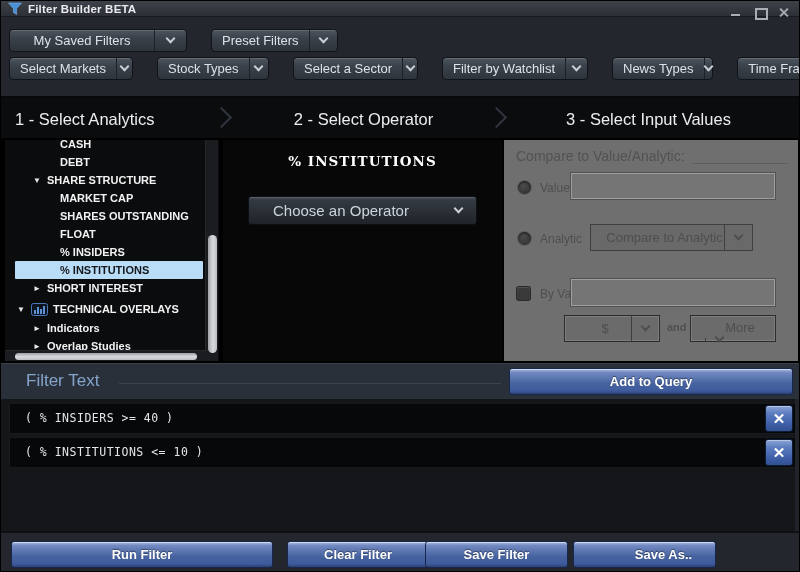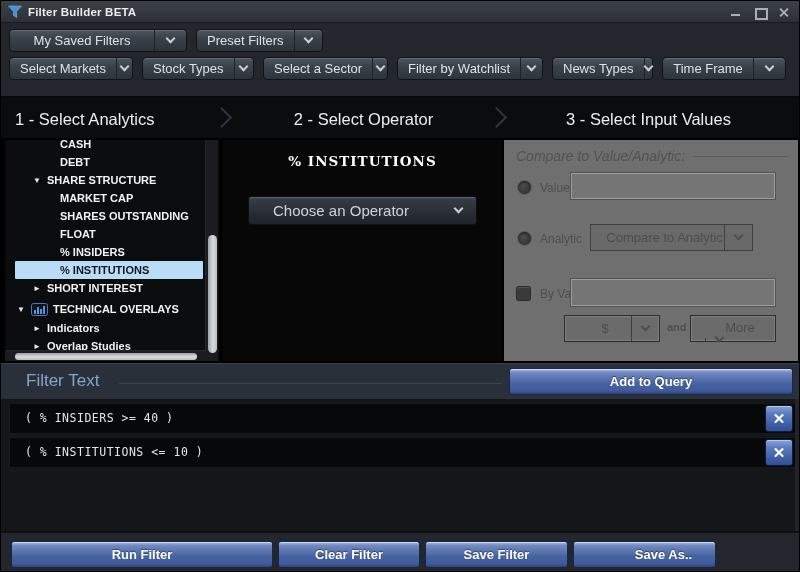--- a/index.html
+++ b/index.html
@@ -1,35 +1,35 @@
 <!DOCTYPE html>
 <html><head>
 <meta charset="utf-8">
 <style>
   * { margin:0; padding:0; box-sizing:border-box; }
   html,body { background:#101114; }
   body { font-family:"Liberation Sans", sans-serif; }
   .window { position:relative; width:800px; height:572px; background:#23272d; border:1px solid #000; overflow:hidden; }
 
   
-  .titlebar { position:absolute; left:0; top:0; width:100%; height:22px;
+  .titlebar { position:absolute; left:0; top:0; width:100%; height:16px;
     background:linear-gradient(180deg,#3d4248 0%,#2c3036 100%); border-bottom:1px solid #17191c;
     display:flex; align-items:center; }
   .titlebar .app-icon { margin-left:7px; width:14px; height:14px; }
   .titlebar .title { margin-left:6px; font-size:11.5px; font-weight:bold; color:#e9ebee; letter-spacing:.2px; }
   .win-controls { position:absolute; right:8px; top:0; height:22px; display:flex; align-items:center; gap:10px; }
   .wc { width:14px; height:14px; position:relative; cursor:default; }
   .wc-min::after { content:""; position:absolute; left:2px; bottom:3px; width:9px; height:2px; background:#a9aeb4; }
   .wc-max::after { content:""; position:absolute; left:2px; top:3px; width:9px; height:8px; border:2px solid #a9aeb4; }
   .wc-close::before,.wc-close::after { content:""; position:absolute; left:6px; top:2px; width:2px; height:11px; background:#a9aeb4; }
   .wc-close::before { transform:rotate(45deg);} .wc-close::after { transform:rotate(-45deg);}
 
   
   .toolbar { position:absolute; left:0; top:22px; width:100%; height:73px; background:#23272d; }
-  .tb-row { position:absolute; left:8px; display:flex; column-gap:9px; }
+  .tb-row { position:absolute; left:8px; display:flex; column-gap:24px; }
   #tb-row1 { top:6px; } #tb-row2 { top:34px; }
   .dd-btn { height:23px; display:flex; align-items:stretch; border:1px solid #101317; border-radius:4px;
     background:linear-gradient(180deg,#4d555f 0%,#3a414a 40%,#2e343b 100%);
     box-shadow:inset 0 1px 0 rgba(255,255,255,.14); color:#dde2e8; font-size:13px; cursor:pointer; }
   .dd-btn .lbl { flex:1; display:flex; align-items:center; justify-content:center; padding:0 10px; white-space:nowrap; }
   .dd-btn .dd-chev { width:32px; border-left:1px solid #1d2126; display:flex; align-items:center; justify-content:center; }
   .chev { display:inline-block; width:7px; height:7px; border-right:2px solid #c9ced4; border-bottom:2px solid #c9ced4; transform:rotate(45deg); margin-top:-4px; }
   #tb-row1 .dd-btn:nth-child(1){width:178px;} #tb-row1 .dd-btn:nth-child(2){width:127px;}
   #tb-row2 .dd-btn:nth-child(1){width:124px;} #tb-row2 .dd-btn:nth-child(2){width:112px;}
   #tb-row2 .dd-btn:nth-child(3){width:125px;} #tb-row2 .dd-btn:nth-child(4){width:146px;}
@@ -65,21 +65,21 @@
   
   .op-title { position:absolute; left:0; top:13px; width:100%; text-align:center; color:#fff;
     font-family:"DejaVu Serif", serif; font-weight:bold; font-size:13.5px; letter-spacing:1px; }
   .op-dropdown { position:absolute; left:25px; top:56px; width:229px; height:29px; border:1px solid #0d0f12; border-radius:3px;
     background:linear-gradient(180deg,#454c56 0%,#343a42 12%,#262b31 70%,#20242a 100%);
     box-shadow:inset 0 1px 0 rgba(255,255,255,.12); display:flex; align-items:center; cursor:pointer; }
   .op-dropdown .lbl { flex:1; padding-left:24px; font-size:15px; color:#ccd3da; }
   .op-dropdown .dd-chev { width:36px; display:flex; align-items:center; justify-content:center; }
 
   
-  .ip-heading-row { position:absolute; left:12px; top:8px; right:10px; display:flex; align-items:center;font-style:italic; }
+  .ip-heading-row { position:absolute; left:12px; top:8px; right:10px; display:flex; align-items:flex-end; }
   .ip-heading { font-size:14px; color:#525252; white-space:nowrap; }
   .ip-hline { flex:1; height:1px; background:#5e5e5e; margin-left:8px; }
   .radio { position:absolute; width:13px; height:13px; border-radius:50%; background:radial-gradient(circle at 40% 35%,#4b4b4b,#2d2d2d); box-shadow:0 0 0 1px #5d5d5d, inset 0 1px 2px #1f1f1f; }
   .checkbox { position:absolute; width:13px; height:13px; background:#3a3a3a; box-shadow:0 0 0 1px #2a2a2a, inset 0 1px 1px #555; border-radius:2px; }
   .ip-label { position:absolute; font-size:12px; color:#4f4f4f; }
   .ip-input { position:absolute; background:#757575; border:1px solid #9e9e9e; box-shadow:0 0 0 1px #515151; }
   .ip-dd { position:absolute; background:#696969; border:1px solid #3f3f3f; display:flex; align-items:stretch; color:#4e4e4e;padding-left:14px; }
   .ip-dd .lbl { flex:1; display:flex; align-items:center; justify-content:center; font-size:13px; white-space:nowrap; }
   .ip-dd .dd-chev { width:28px; border-left:1px solid #3f3f3f; display:flex; align-items:center; justify-content:center; }
   .ip-dd .chev { border-color:#4e4e4e; }
@@ -113,21 +113,21 @@
   .frow-x { position:absolute; right:2px; top:1px; width:28px; height:27px; border:1px solid #0f1c38; border-radius:3px;
     background:linear-gradient(180deg,#8ba4d6 0%,#5c7cc0 30%,#3c5ca6 75%,#32508f 100%);
     box-shadow:inset 0 1px 0 rgba(255,255,255,.4); color:#fff; font-weight:bold; font-size:15px;
     display:flex; align-items:center; justify-content:center; cursor:pointer; }
   .rows-scrollstrip { position:absolute; right:0; top:0; width:4px; height:100%; background:#202329; }
 
   
   .footer { position:absolute; left:0; top:530px; width:100%; height:42px; background:#23272d; border-top:2px solid #0d0f12; }
   .footer .btn-blue { position:absolute; top:8px; height:27px; }
   #btn-run   { left:10px;  width:262px; }
-  #btn-clear { left:277px; width:142px;text-align:right; }
+  #btn-clear { left:286px; width:142px;text-align:right; }
   #btn-save  { left:424px; width:143px; }
   #btn-saveas{ left:572px; width:143px;padding-left:38px; }
 </style>
 </head>
 <body>
 
 <div class="window">
 
   <div class="titlebar">
     <svg class="app-icon" viewBox="0 0 14 14">

